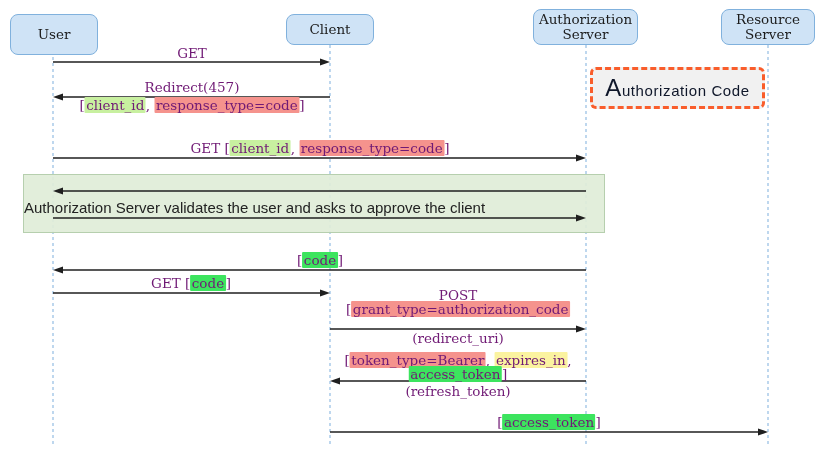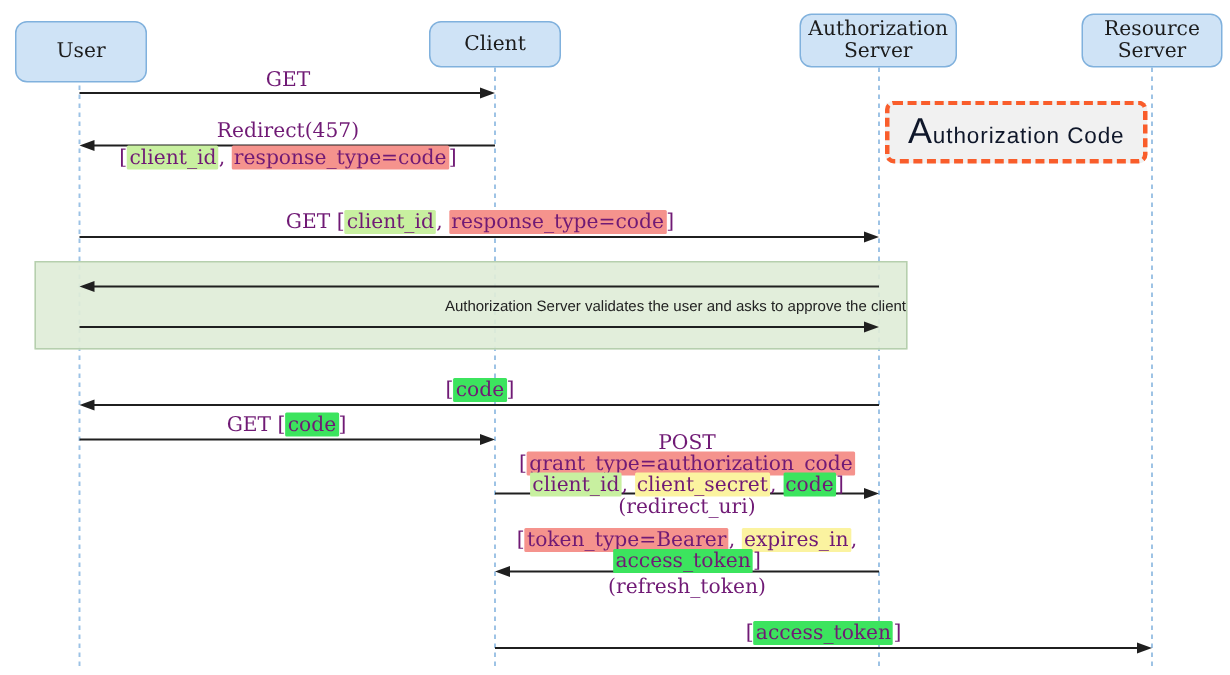--- a/index.html
+++ b/index.html
@@ -7,23 +7,23 @@
     position:relative;width:820px;height:450px;overflow:hidden;
     background:#ffffff;font-family:"DejaVu Serif","Liberation Serif",serif;
   }
   svg.layer{position:absolute;left:0;top:0;width:820px;height:450px;pointer-events:none;}
   #svg-lifelines{z-index:1;}
   #validation-box{
     position:absolute;z-index:2;box-sizing:border-box;
     background:rgba(223,237,216,0.92);border:1.5px solid #b6cfae;
   }
   #validation-text{
-    position:absolute;top:24px;left:0;width:100%;text-align:right;
+    position:absolute;top:24px;left:0;width:100%;text-align:left;
     font-family:"Liberation Sans","DejaVu Sans",sans-serif;
-    font-size:10px;color:#222222;
+    font-size:15px;color:#222222;
   }
   #svg-arrows{z-index:3;}
   #labels{position:absolute;left:0;top:0;width:100%;height:100%;z-index:4;pointer-events:none;}
   .msg-label{
     position:absolute;transform:translateX(-50%);white-space:nowrap;
     font-size:13.5px;line-height:15px;color:#701a75;
   }
   .hl{padding:0 1.5px;border-radius:1px;}
   #actors{position:absolute;left:0;top:0;width:100%;height:100%;z-index:5;pointer-events:none;}
   .actor-box{
@@ -82,21 +82,20 @@
 
   <div id="labels">
       <div class="msg-label" style="left: 192px; top: 46px;"><span>GET</span></div>
       <div class="msg-label" style="left: 192px; top: 80px;"><span>Redirect(457)</span></div>
       <div class="msg-label" style="left: 192px; top: 98px;"><span>[</span><span class="hl" style="background: rgb(200, 240, 160);">client_id</span><span>, </span><span class="hl" style="background: rgb(245, 147, 141);">response_type=code</span><span>]</span></div>
       <div class="msg-label" style="left: 320px; top: 141px;"><span>GET [</span><span class="hl" style="background: rgb(200, 240, 160);">client_id</span><span>, </span><span class="hl" style="background: rgb(245, 147, 141);">response_type=code</span><span>]</span></div>
       <div class="msg-label" style="left: 320px; top: 253px;"><span>[</span><span class="hl" style="background: rgb(60, 228, 94);">code</span><span>]</span></div>
       <div class="msg-label" style="left: 191px; top: 276px;"><span>GET [</span><span class="hl" style="background: rgb(60, 228, 94);">code</span><span>]</span></div>
       <div class="msg-label" style="left: 458px; top: 288px;"><span>POST</span></div>
       <div class="msg-label" style="left: 458px; top: 302px;"><span>[</span><span class="hl" style="background: rgb(245, 147, 141);">grant_type=authorization_code</span></div>
-      <div class="msg-label" style="left: 458px; top: 316px;"><span class="hl" style="background: rgb(200, 240, 160);">client_id</span><span>, </span><span class="hl" style="background: rgb(251, 243, 160);">client_secret</span><span>, </span><span class="hl" style="background: rgb(60, 228, 94);">code</span><span>]</span></div>
       <div class="msg-label" style="left: 458px; top: 331px;"><span>(redirect_uri)</span></div>
       <div class="msg-label" style="left: 458px; top: 353px;"><span>[</span><span class="hl" style="background: rgb(245, 147, 141); text-align: right;">token_type=Bearer</span><span>, </span><span class="hl" style="background: rgb(251, 243, 160); margin-top: 35px;">expires_in</span><span>,</span></div>
       <div class="msg-label" style="left: 458px; top: 367px;"><span class="hl" style="background: rgb(60, 228, 94);">access_token</span><span>]</span></div>
       <div class="msg-label" style="left: 458px; top: 384px;"><span>(refresh_token)</span></div>
       <div class="msg-label" style="left: 549px; top: 415px;"><span>[</span><span class="hl" style="background: rgb(60, 228, 94);">access_token</span><span>]</span></div>
     </div>
 
   <div id="actors">
       <div class="actor-box" style="left: 10px; top: 14px; width: 88px; height: 41px; background: rgb(207, 227, 246); border: 1.5px solid rgb(128, 177, 221);">
         <div>User</div>

